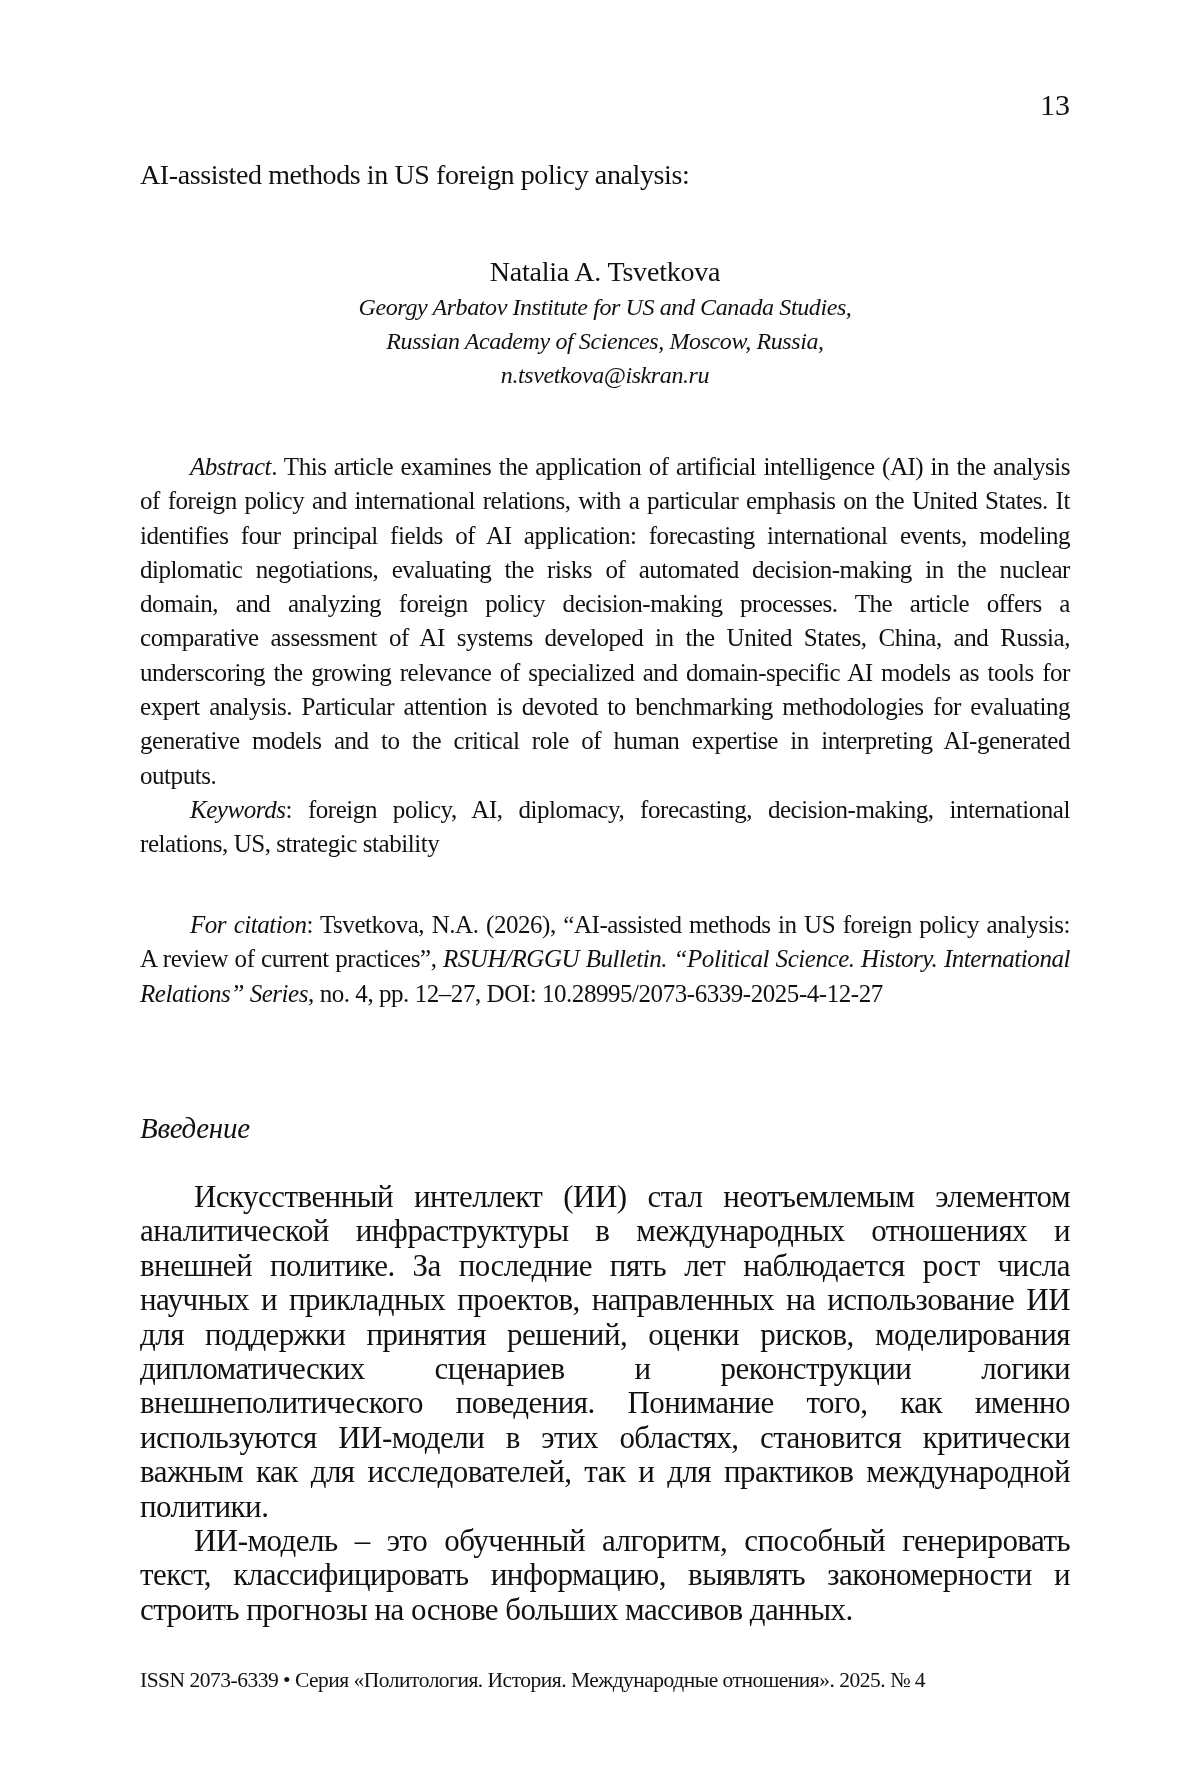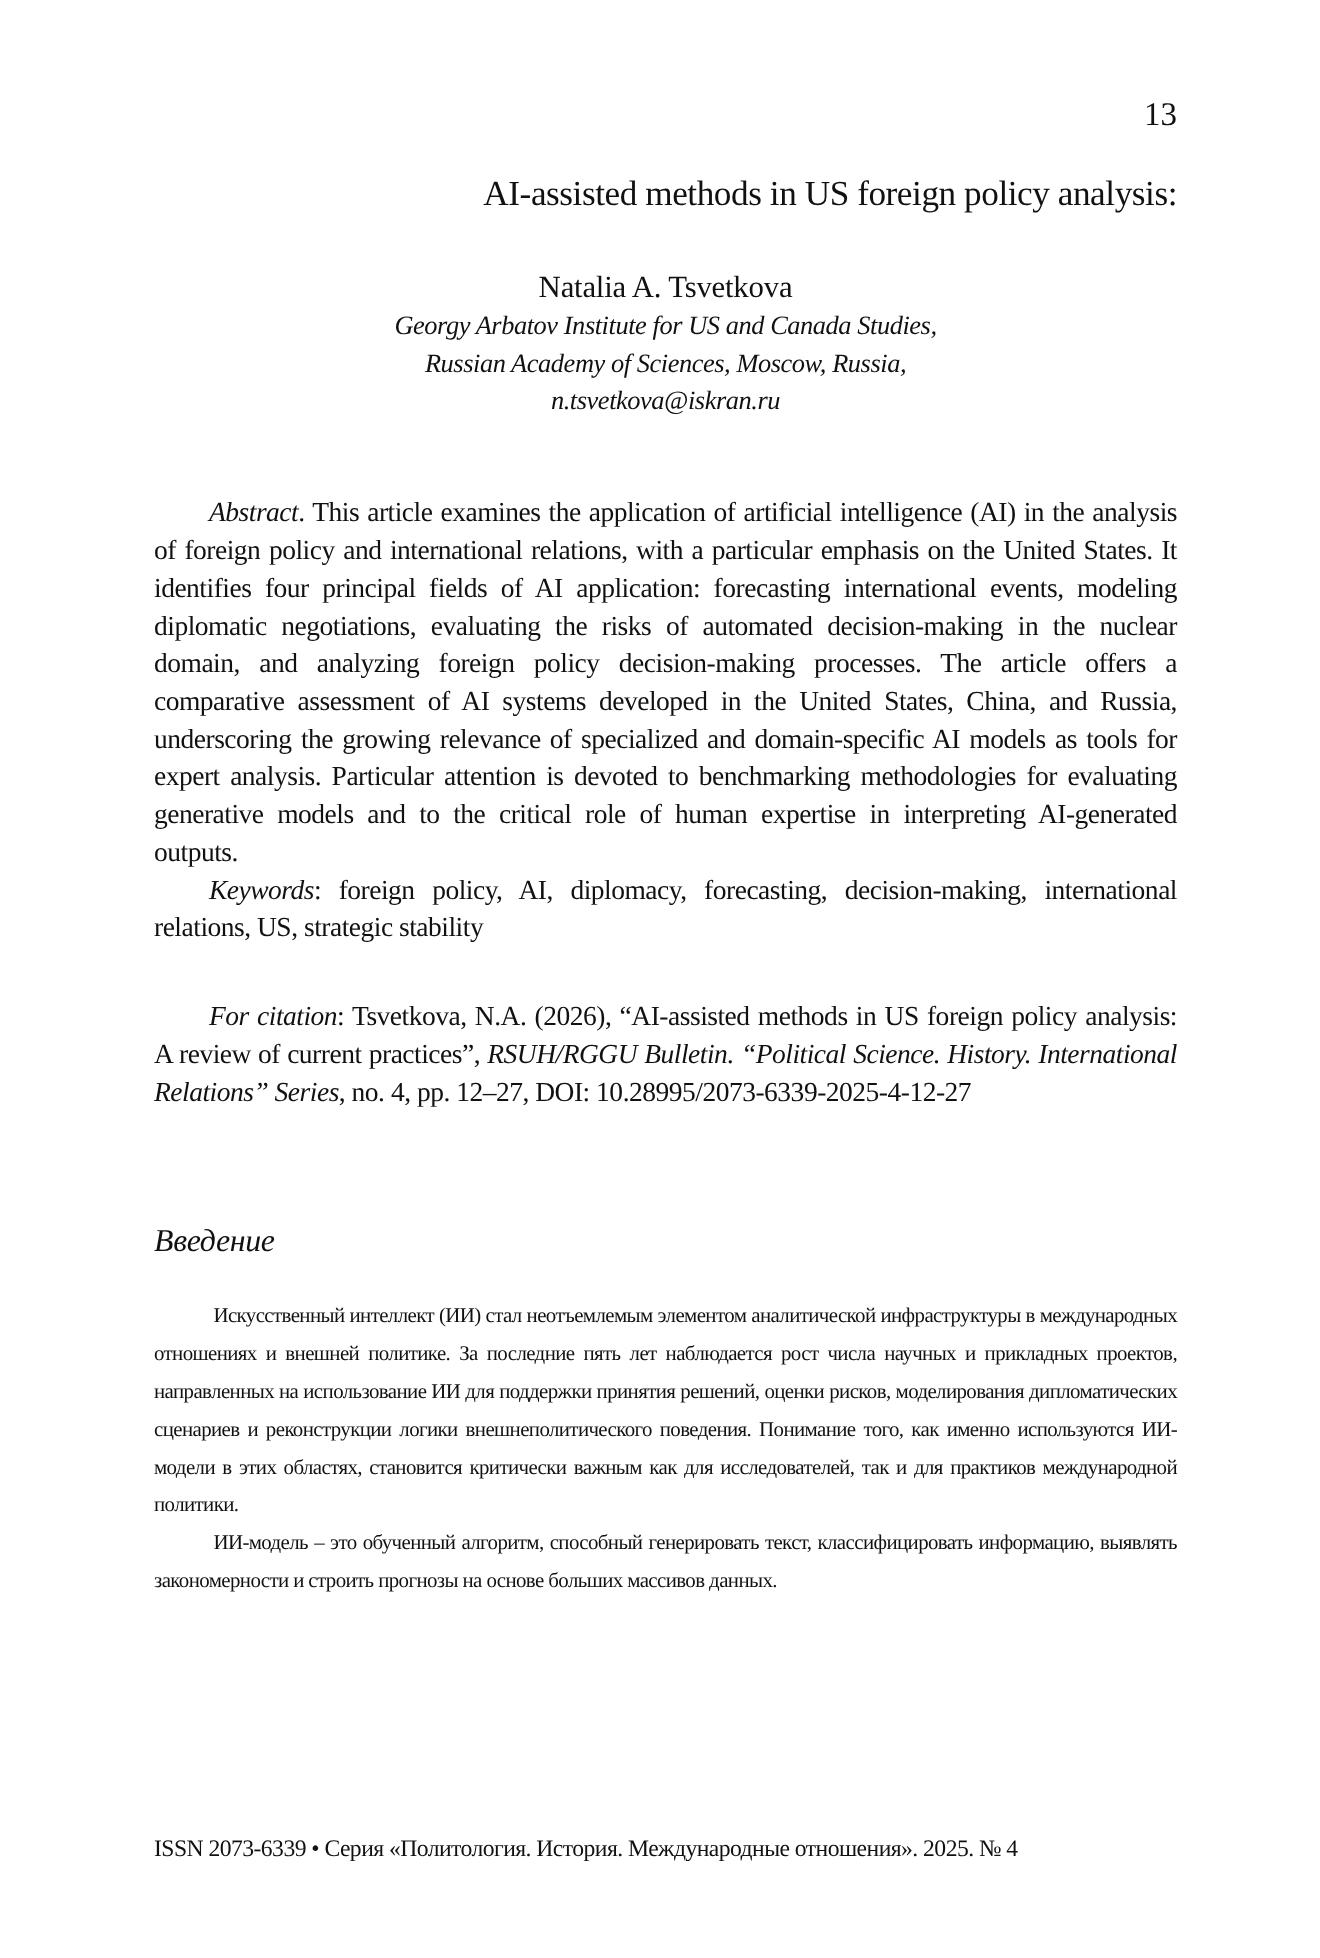--- a/index.html
+++ b/index.html
@@ -39,28 +39,28 @@
       position: absolute;
       right: 0;
       top: 0;
       font-size: 30px;
     }
     .title {
       position: absolute;
       top: 156px;
       left: 0;
       width: 930px;
-      text-align: right;
-      font-size: 32px;
+      text-align: left;
+      font-size: 28px;
       line-height: 38px;
       letter-spacing: -0.4px;
     }
     .author-block {
       position: absolute;
-      top: 244px;
+      top: 254px;
       left: 0;
       width: 930px;
       text-align: center;
     }
     .author-name {
       font-size: 28px;
       line-height: 36px;
       letter-spacing: -0.2px;
     }
     .affil {
@@ -104,21 +104,21 @@
       left: 0;
       font-style: italic;
       font-size: 29px;
       letter-spacing: -0.3px;
     }
     .body-text {
       position: absolute;
       top: 1180px;
       left: 0;
       width: 930px;
-      font-size: 19px;
+      font-size: 31px;
       line-height: 34.4px;
       text-align: justify;
       letter-spacing: -0.55px;
     }
     .body-text p {
       margin: 0;
       text-indent: 54px;
     }
     .footer {
       position: absolute;

